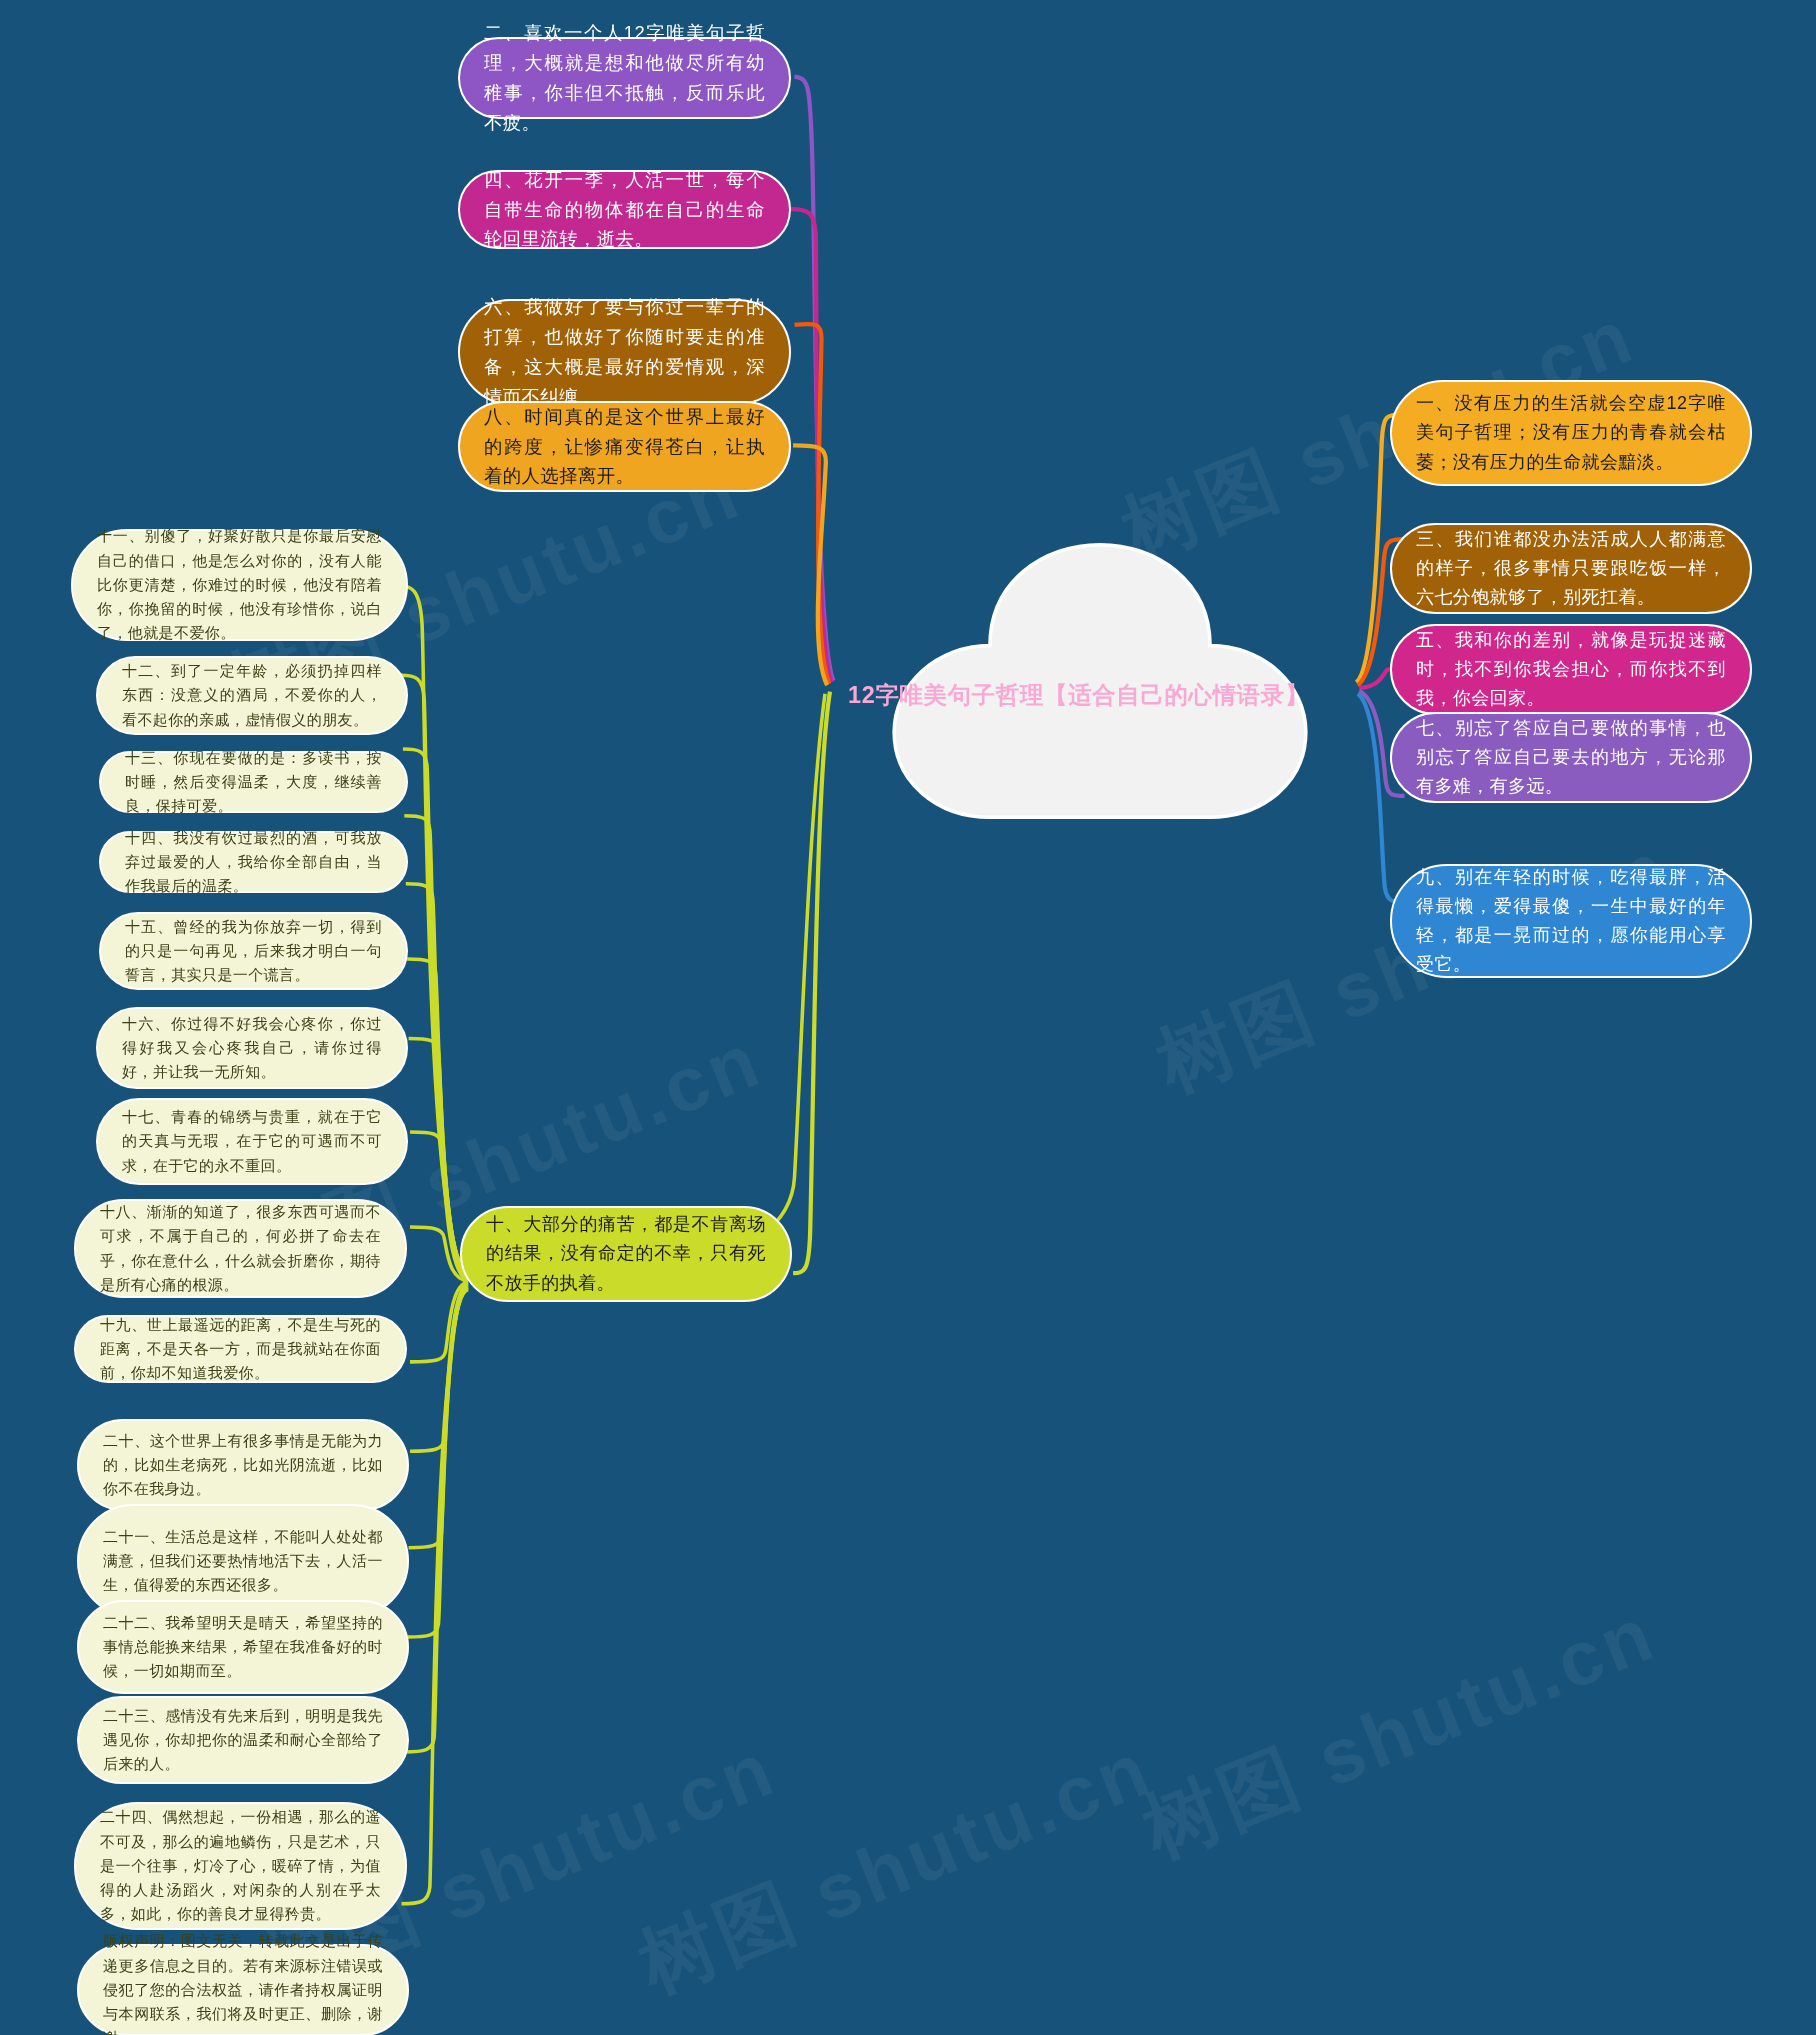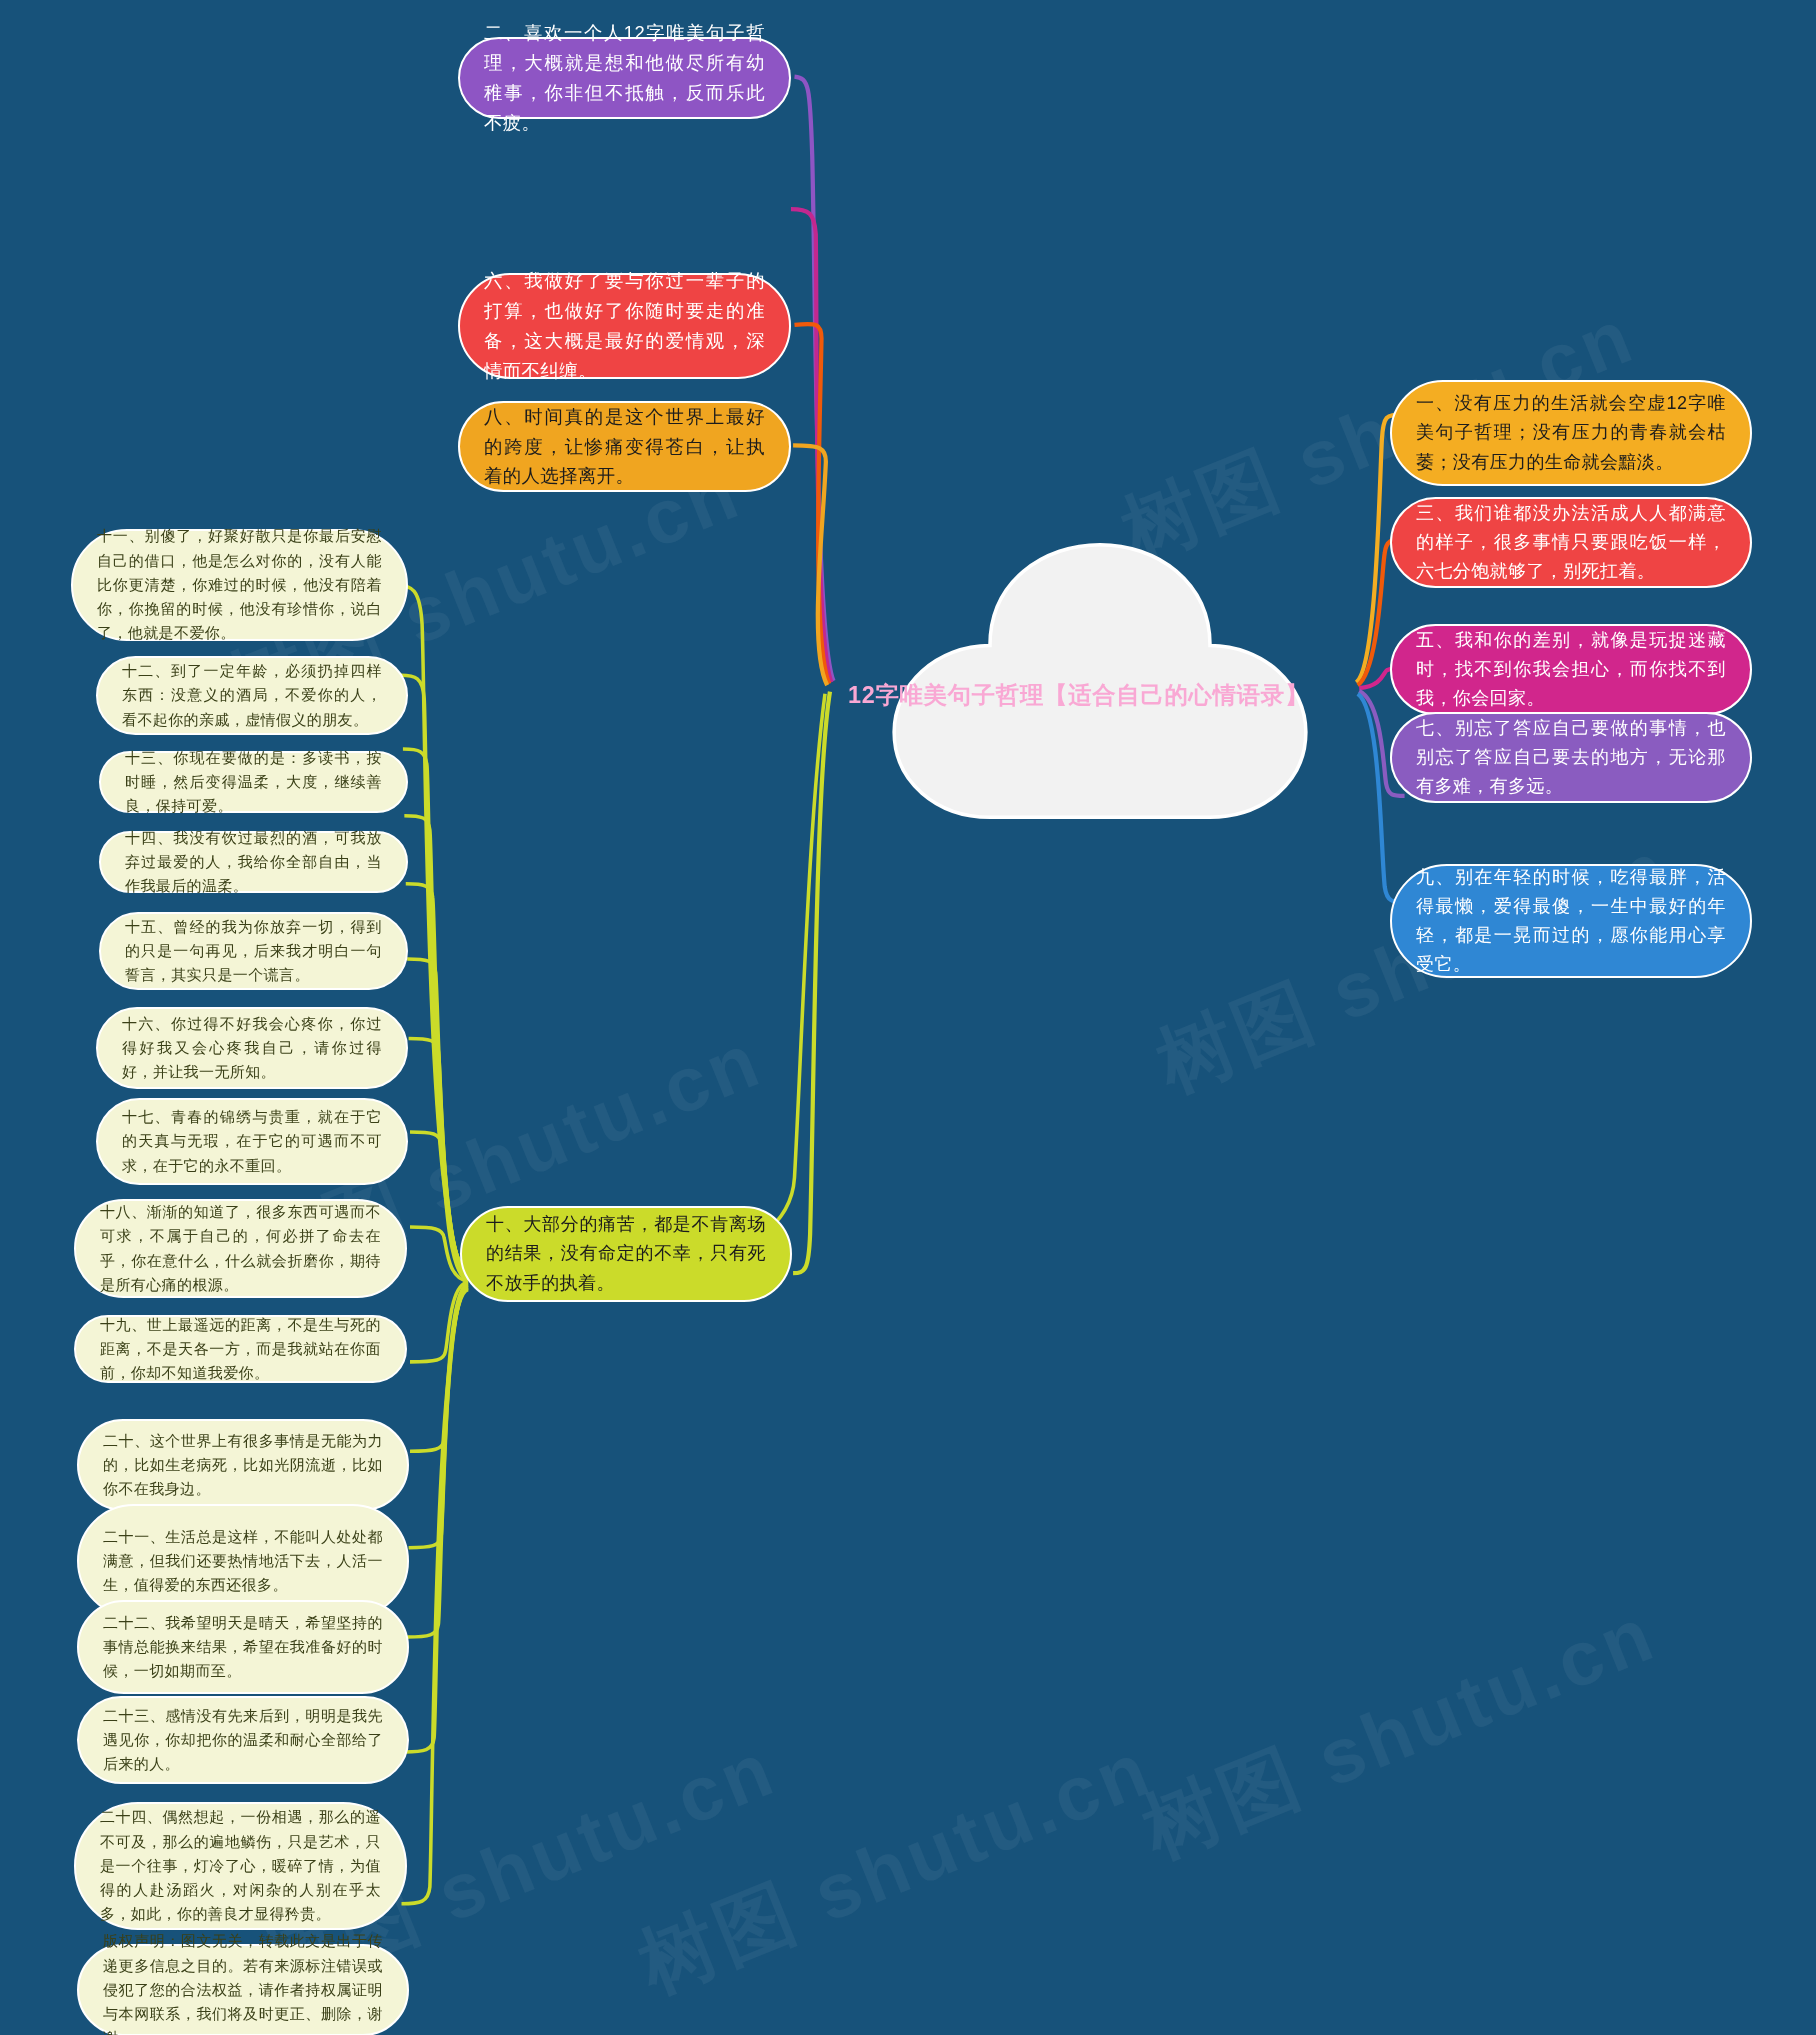--- a/index.html
+++ b/index.html
@@ -80,21 +80,21 @@
     font-size: 23.4px;
     font-weight: 700;
     color: #f9a8d4;
     line-height: 1.5;
     letter-spacing: 0.7px;
   }
 
   
   .c-purple  { background:#8e55c4; color:#ffffff; }
   .c-magenta { background:#c2288f; color:#ffffff; }
-  .c-orangeR { background:#ef4444; color:#ffffff; }
+  .c-orangeR { background:#a16207; color:#ffffff;margin-top:26px; }
   .c-amber   { background:#f0a520; color:#1c1c1c; }
   .c-gold    { background:#f4ad22; color:#1c1c1c; }
   .c-pink    { background:#d1268c; color:#ffffff; }
   .c-violet  { background:#8a5cc0; color:#ffffff; }
   .c-blue    { background:#2f87d4; color:#ffffff; }
   .c-lime    { background:#cbdb2a; color:#1c1c1c; }
   .c-cream   { background:#f4f5d6; color:#3a4017; }
 
   .fs-top  { font-size: 18.4px; }
   .fs-side { font-size: 18px; }
@@ -153,20 +153,23 @@
                C585,150 645,205 645,272 C645,342 585,392 510,392
                L200,392 C125,392 65,342 65,272 C65,205 125,150 200,150 Z" fill="#f2f2f2" stroke="#ffffff" stroke-width="5"></path>
     </svg>
     <div class="cloud-label">12字唯美句子哲理【适合自己的心情语录】</div>
   </div>
 
   <div class="node c-purple fs-top" style="left:458px; top:37px; width:333px; height:82px;">
     <span class="txt">二、喜欢一个人12字唯美句子哲理，大概就是想和他做尽所有幼稚事，你非但不抵触，反而乐此不疲。</span>
   </div>
 
+  <div class="node c-magenta fs-top" style="left:458px; top:170px; width:333px; height:79px;">
+    <span class="txt">四、花开一季，人活一世，每个自带生命的物体都在自己的生命轮回里流转，逝去。</span>
+  </div>
 
   <div class="node c-orangeR fs-top" style="left:458px; top:273px; width:333px; height:106px;">
     <span class="txt">六、我做好了要与你过一辈子的打算，也做好了你随时要走的准备，这大概是最好的爱情观，深情而不纠缠。</span>
   </div>
 
   <div class="node c-amber fs-top" style="left:458px; top:401px; width:333px; height:91px;">
     <span class="txt">八、时间真的是这个世界上最好的跨度，让惨痛变得苍白，让执着的人选择离开。</span>
   </div>
 
   <div class="node c-gold fs-side" style="left:1390px; top:380px; width:362px; height:106px;">

